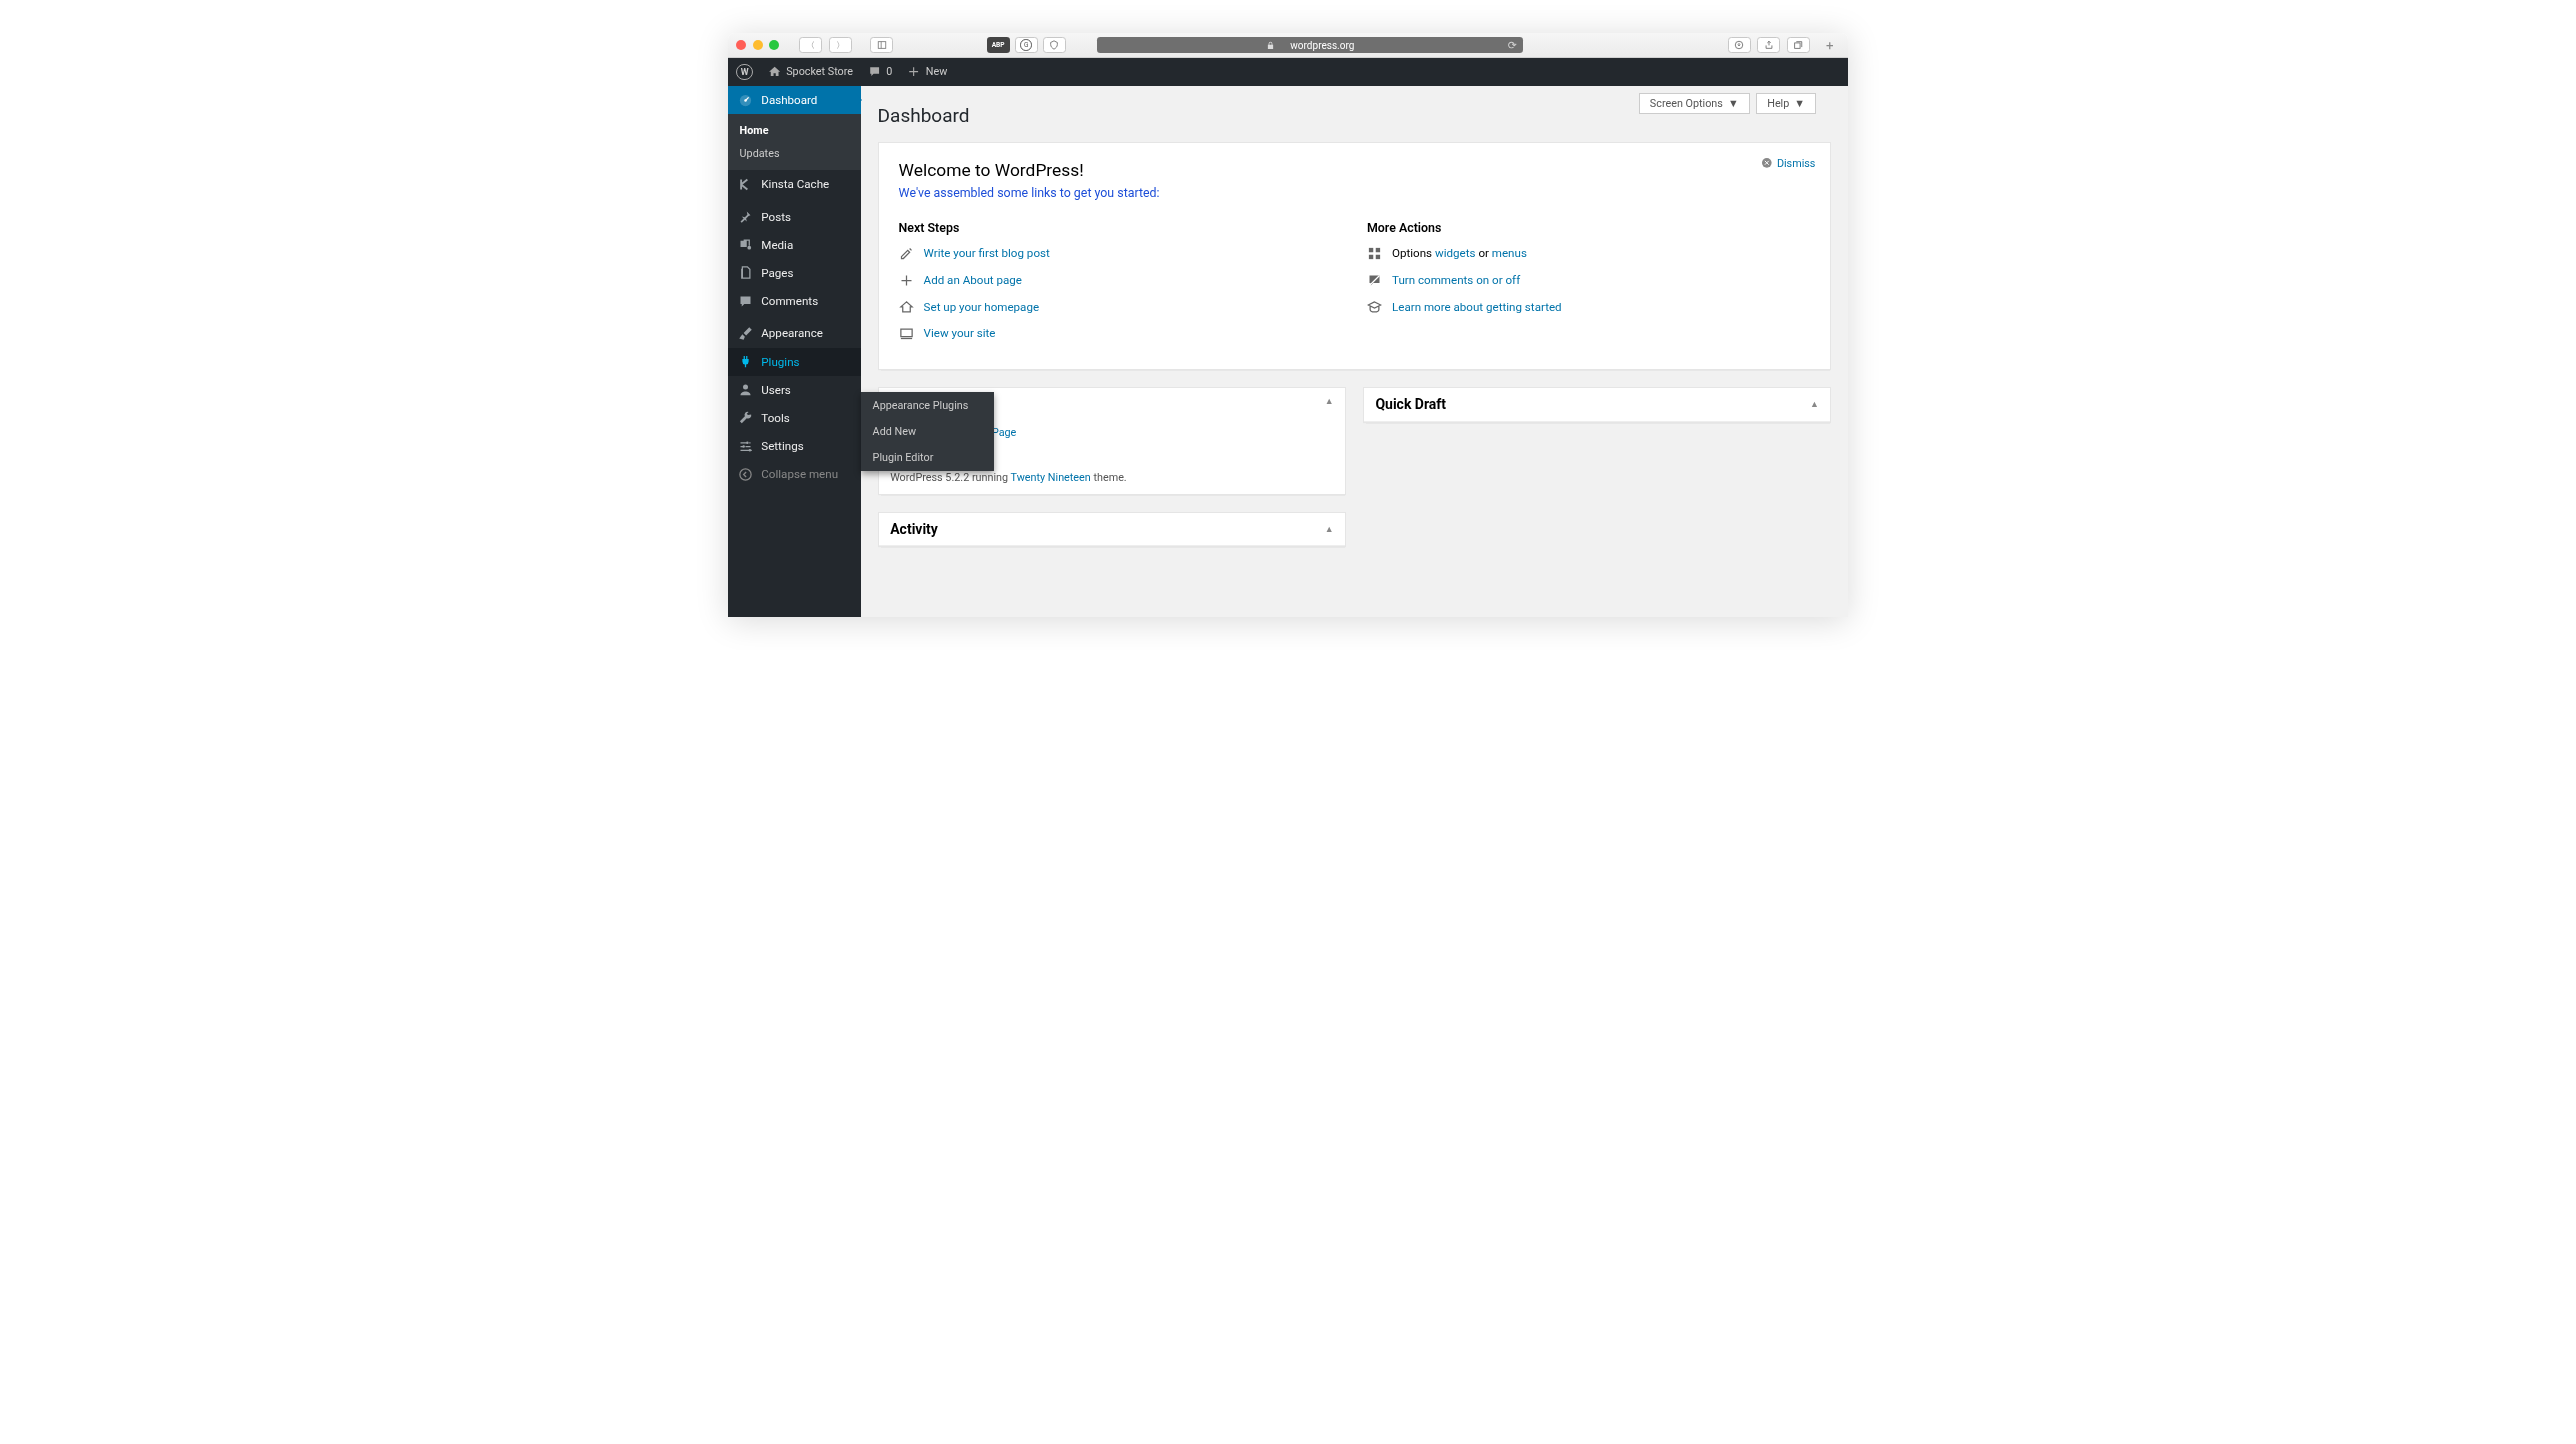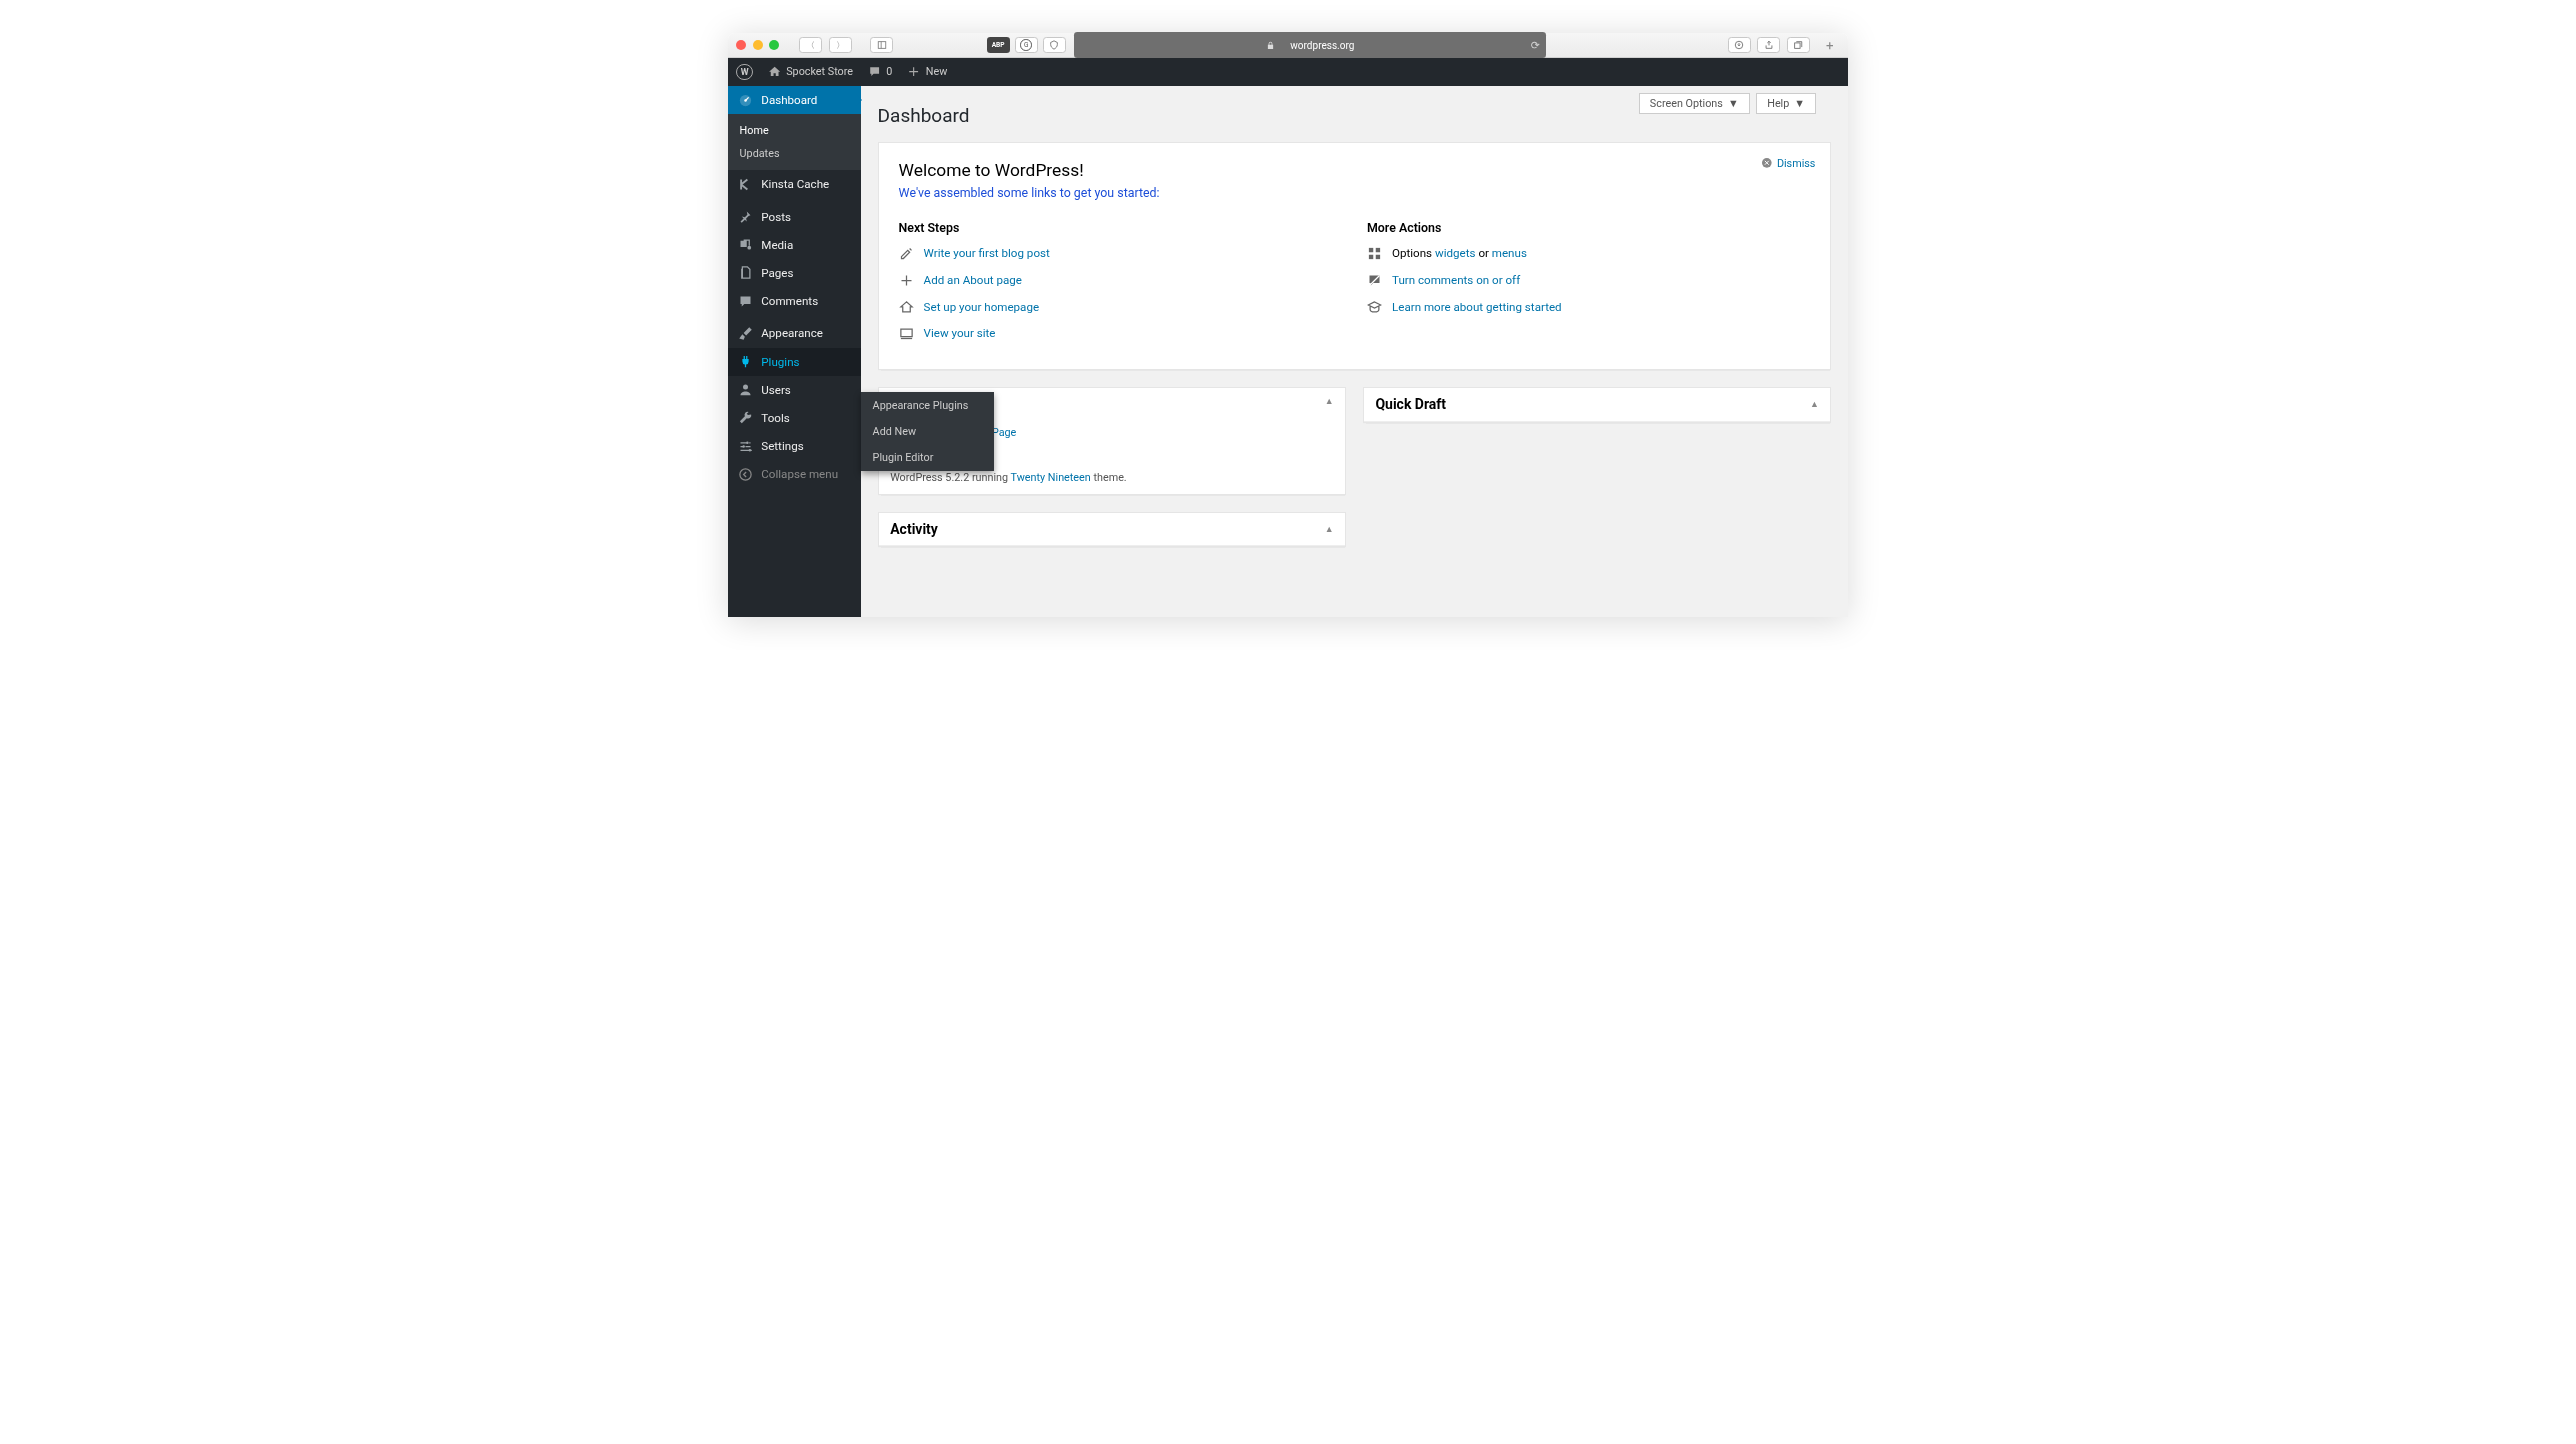--- a/index.html
+++ b/index.html
@@ -4,39 +4,39 @@
 <style>
 *{box-sizing:border-box;margin:0;padding:0;font-family:-apple-system,BlinkMacSystemFont,"Segoe UI",Roboto,sans-serif}
 body{background:#fff;display:flex;justify-content:center;padding:33px 0}
 .window{width:1120px;border-radius:6.6px;overflow:visible;box-shadow:0 3.3px 33px rgba(0,0,0,0.15);position:relative}
 .titlebar{height:25px;background:linear-gradient(#f6f6f6,#ebebeb);border-bottom:0.8px solid #d0d0d0;display:flex;align-items:center;padding:0 8.3px;gap:6.6px;border-radius:6.6px 6.6px 0 0}
 .traffic{display:flex;gap:6.6px}
 .dot{width:10px;height:10px;border-radius:50%}
 .tbtn{width:23px;height:16.6px;border:0.8px solid #c8c8c8;border-radius:3.3px;background:#fff;display:flex;align-items:center;justify-content:center;font-size:8.3px;color:#666}
 .tsquare{width:23px;height:16.6px;border:0.8px solid #c8c8c8;border-radius:3.3px;background:#fff;display:flex;align-items:center;justify-content:center}
 .tsquare svg{width:10px;height:10px}
-.urlbar{flex:1;height:26px;background:#6f6f6f;border-radius:3.3px;display:flex;align-items:center;justify-content:center;color:#fff;font-size:10px;gap:15px;position:relative;margin:0 2px}
+.urlbar{flex:1;height:16px;background:#6f6f6f;border-radius:3.3px;display:flex;align-items:center;justify-content:center;color:#fff;font-size:10px;gap:15px;position:relative;margin:0 25px}
 .reload{position:absolute;right:6.6px;color:#d0d0d0;font-size:10.8px}
 .badge{width:23px;height:16.6px;border-radius:3.3px;background:#444;color:#fff;font-size:6.6px;display:flex;align-items:center;justify-content:center;font-weight:bold}
 .newtab{width:20px;height:20px;display:flex;align-items:center;justify-content:center;color:#888;font-size:13.3px;margin-left:3.3px}
 .adminbar{height:28px;background:#23282d;display:flex;align-items:center;padding:0 8.3px;color:#ccc;font-size:10.8px;gap:15px}
 .adminbar .wp{width:16.6px;height:16.6px;border:1.7px solid #aaa;border-radius:50%;display:flex;align-items:center;justify-content:center;font-size:9px;font-weight:bold}
 .adminbar .item{display:flex;align-items:center;gap:5px}
 .adminbar svg{width:13.3px;height:13.3px;fill:#aaa}
 .body{display:flex;min-height:531px;background:#f1f1f1}
 .sidebar{width:133px;background:#23282d;color:#eee;font-size:11.6px;position:relative}
 .menu-item{display:flex;align-items:center;gap:8.3px;padding:6.6px 10px;color:#eee;cursor:pointer}
 .menu-item.current{background:#0073aa;color:#fff;position:relative}
 .menu-item.current::after{content:"";position:absolute;right:-6.6px;top:50%;transform:translateY(-50%);border:6.6px solid transparent;border-left-color:#0073aa}
 .menu-item.open{background:#191e23;color:#00b9eb}
 .menu-item.open svg{fill:#00b9eb}
 .menu-item svg{width:15px;height:15px;fill:#9ca2a7;flex-shrink:0}
 .submenu{background:#32373c;padding:5px 0}
 .submenu div{padding:5px 11.6px;font-size:10.8px;color:#ccc;cursor:pointer}
-.submenu div.active{color:#fff;font-weight:400}
+.submenu div.active{color:#fff;font-weight:700}
 .flyout{position:absolute;left:133px;top:306px;width:133px;background:#32373c;box-shadow:0 2.5px 6.6px rgba(0,0,0,0.4);z-index:10}
 .flyout div{padding:6.6px 11.6px;font-size:10.8px;color:#ccc;cursor:pointer}
 .sep{height:4.1px}
 .content{flex:1;padding:8.3px 16.6px 16.6px;position:relative}
 .topbtns{position:absolute;right:32px;top:6.6px;display:flex;gap:6.6px}
 .topbtn{background:#fff;border:0.8px solid #ccc;padding:3.3px 10px;font-size:10.8px;color:#555;display:flex;align-items:center;gap:5px;cursor:pointer}
 h1.page{font-size:19px;font-weight:400;color:#23282d;margin:10px 0 15px}
 .panel{background:#fff;border:0.8px solid #e5e5e5;box-shadow:0 0.8px 0.8px rgba(0,0,0,0.04);margin-bottom:16.6px}
 .welcome{padding:16.6px 20px;position:relative}
 .welcome h2{font-size:17.4px;font-weight:400;margin-bottom:5px}

